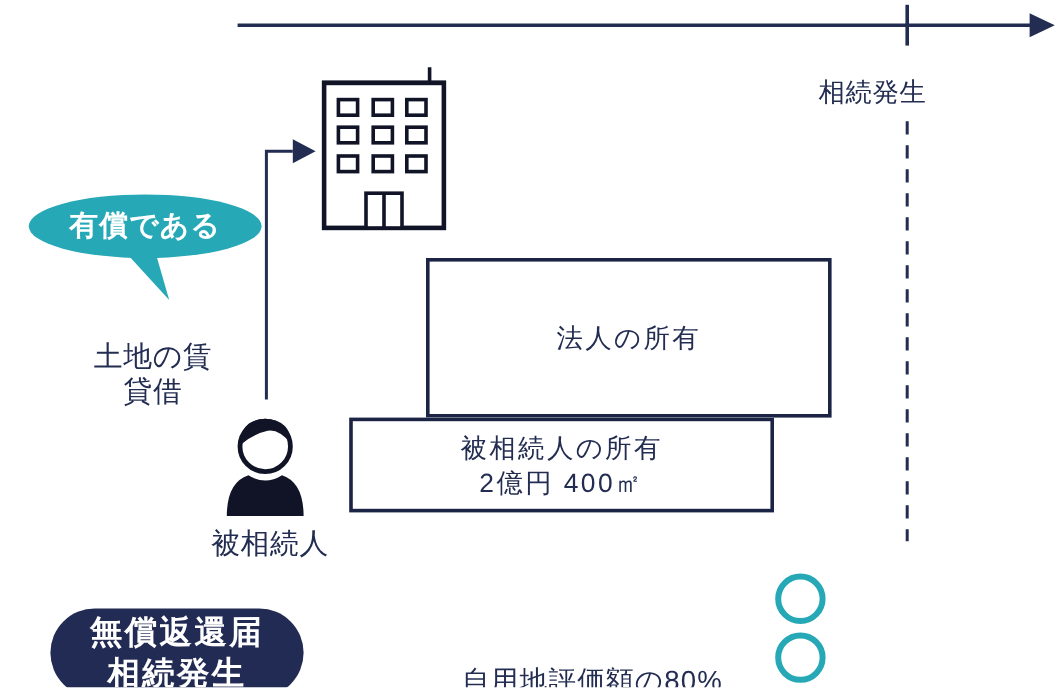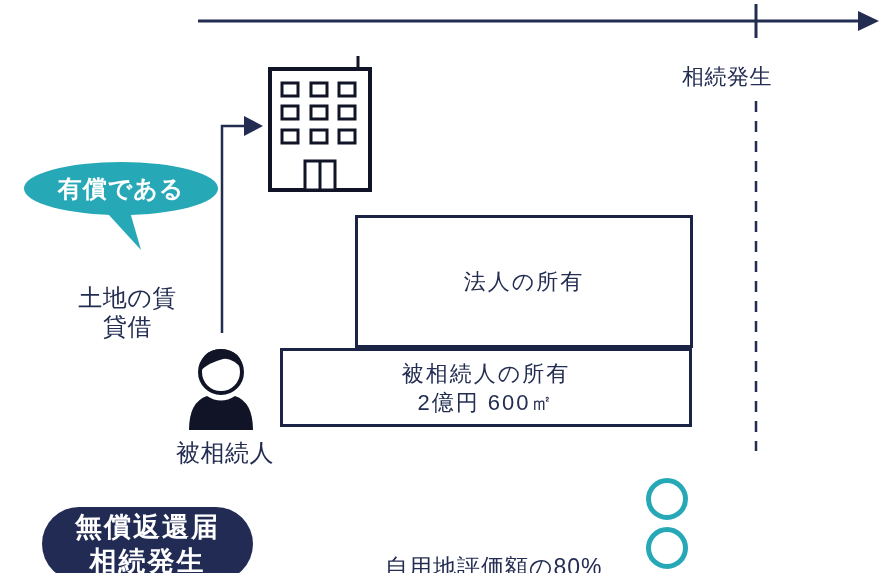--- a/index.html
+++ b/index.html
@@ -17,21 +17,21 @@
     left:24px;top:162px;width:194px;height:53px;border-radius:50%;
     background:#26a8b6;color:#ffffff;font-size:24px;font-weight:bold;
     line-height:53px;text-align:center;letter-spacing:1px;
   }
   
   .lease-label{left:55px;top:283px;width:145px;font-size:24px;line-height:29px;}
   
   .box{border:3px solid #1b2444;background:#ffffff;box-sizing:border-box;
        display:flex;flex-direction:column;justify-content:center;align-items:center;}
   .box-corporate{left:355px;top:215px;width:338px;height:133px;font-size:22px;letter-spacing:2px;}
-  .box-decedent{left:280px;top:348px;width:412px;height:79px;font-size:22px;line-height:29px;letter-spacing:2px;}
+  .box-decedent{left:291px;top:348px;width:354px;height:79px;font-size:22px;line-height:29px;letter-spacing:2px;}
   
   .decedent-label{left:158px;top:437px;width:134px;font-size:24px;font-family:Liberation Serif, serif;}
   
   .pill{
     left:42px;top:477px;width:211px;height:74px;border-radius:37px;
     background:#222b54;color:#ffffff;font-size:27px;font-weight:bold;
     display:flex;flex-direction:column;justify-content:center;align-items:center;
     line-height:34px;letter-spacing:2px;margin-top:30px;
   }
   
@@ -104,21 +104,21 @@
   </svg>
 
   <div class="abs txt center decedent-label">被相続人</div>
 
   <div class="abs box box-corporate txt">
     <div>法人の所有</div>
   </div>
 
   <div class="abs box box-decedent txt">
     <div>被相続人の所有</div>
-    <div>2億円 600㎡</div>
+    <div>2億円 400㎡</div>
   </div>
 
   <div class="abs pill">
     <div>無償返還届</div>
     <div>相続発生</div>
   </div>
 
   <div class="abs ok-circle circle1"></div>
 
   <div class="abs txt note-label note2-label">自用地評価額の80%</div>

